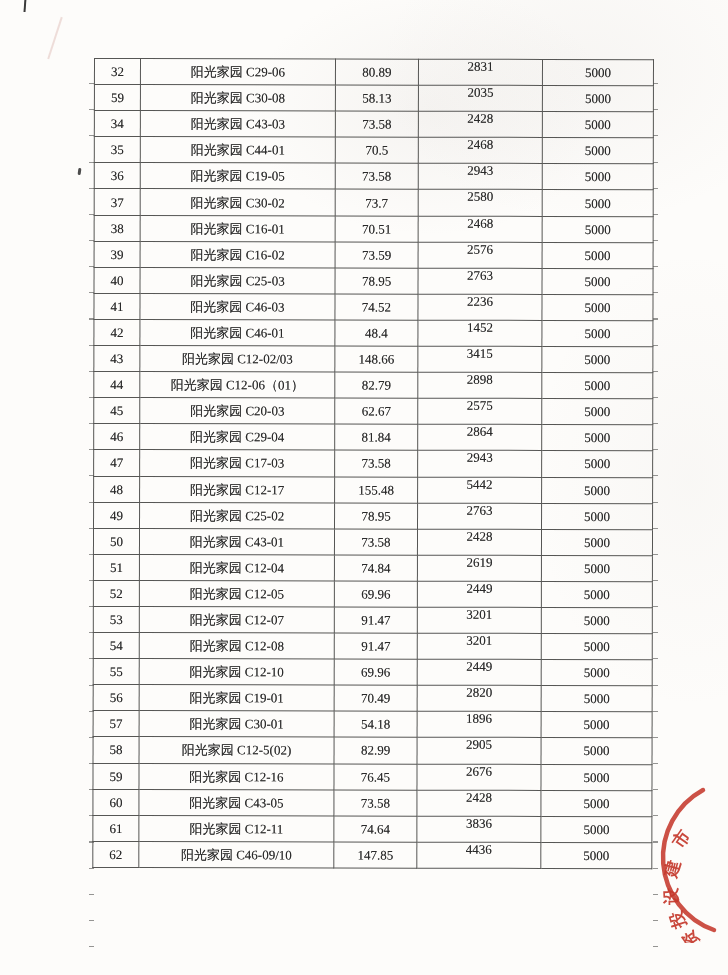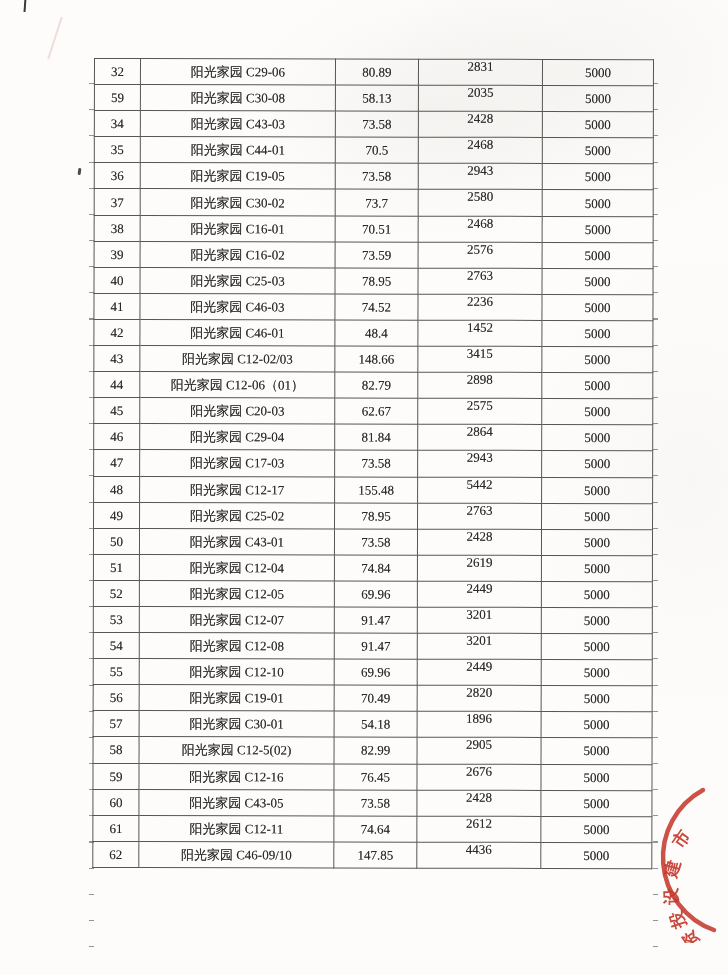--- a/index.html
+++ b/index.html
@@ -319,21 +319,21 @@
           <td class="c0">60</td>
           <td class="c1">阳光家园 C43-05</td>
           <td class="c2">73.58</td>
           <td class="c3">2428</td>
           <td class="c4">5000</td>
         </tr>
         <tr>
           <td class="c0">61</td>
           <td class="c1">阳光家园 C12-11</td>
           <td class="c2">74.64</td>
-          <td class="c3">2612</td>
+          <td class="c3">3836</td>
           <td class="c4">5000</td>
         </tr>
         <tr>
           <td class="c0">62</td>
           <td class="c1">阳光家园 C46-09/10</td>
           <td class="c2">147.85</td>
           <td class="c3">4436</td>
           <td class="c4">5000</td>
         </tr>
       </tbody>

